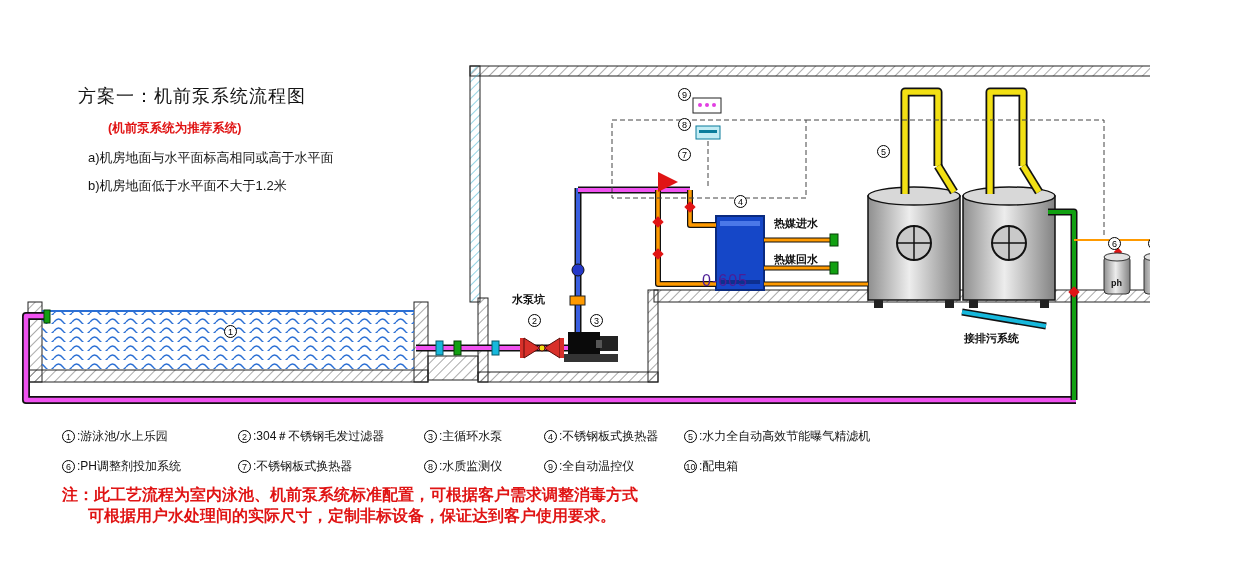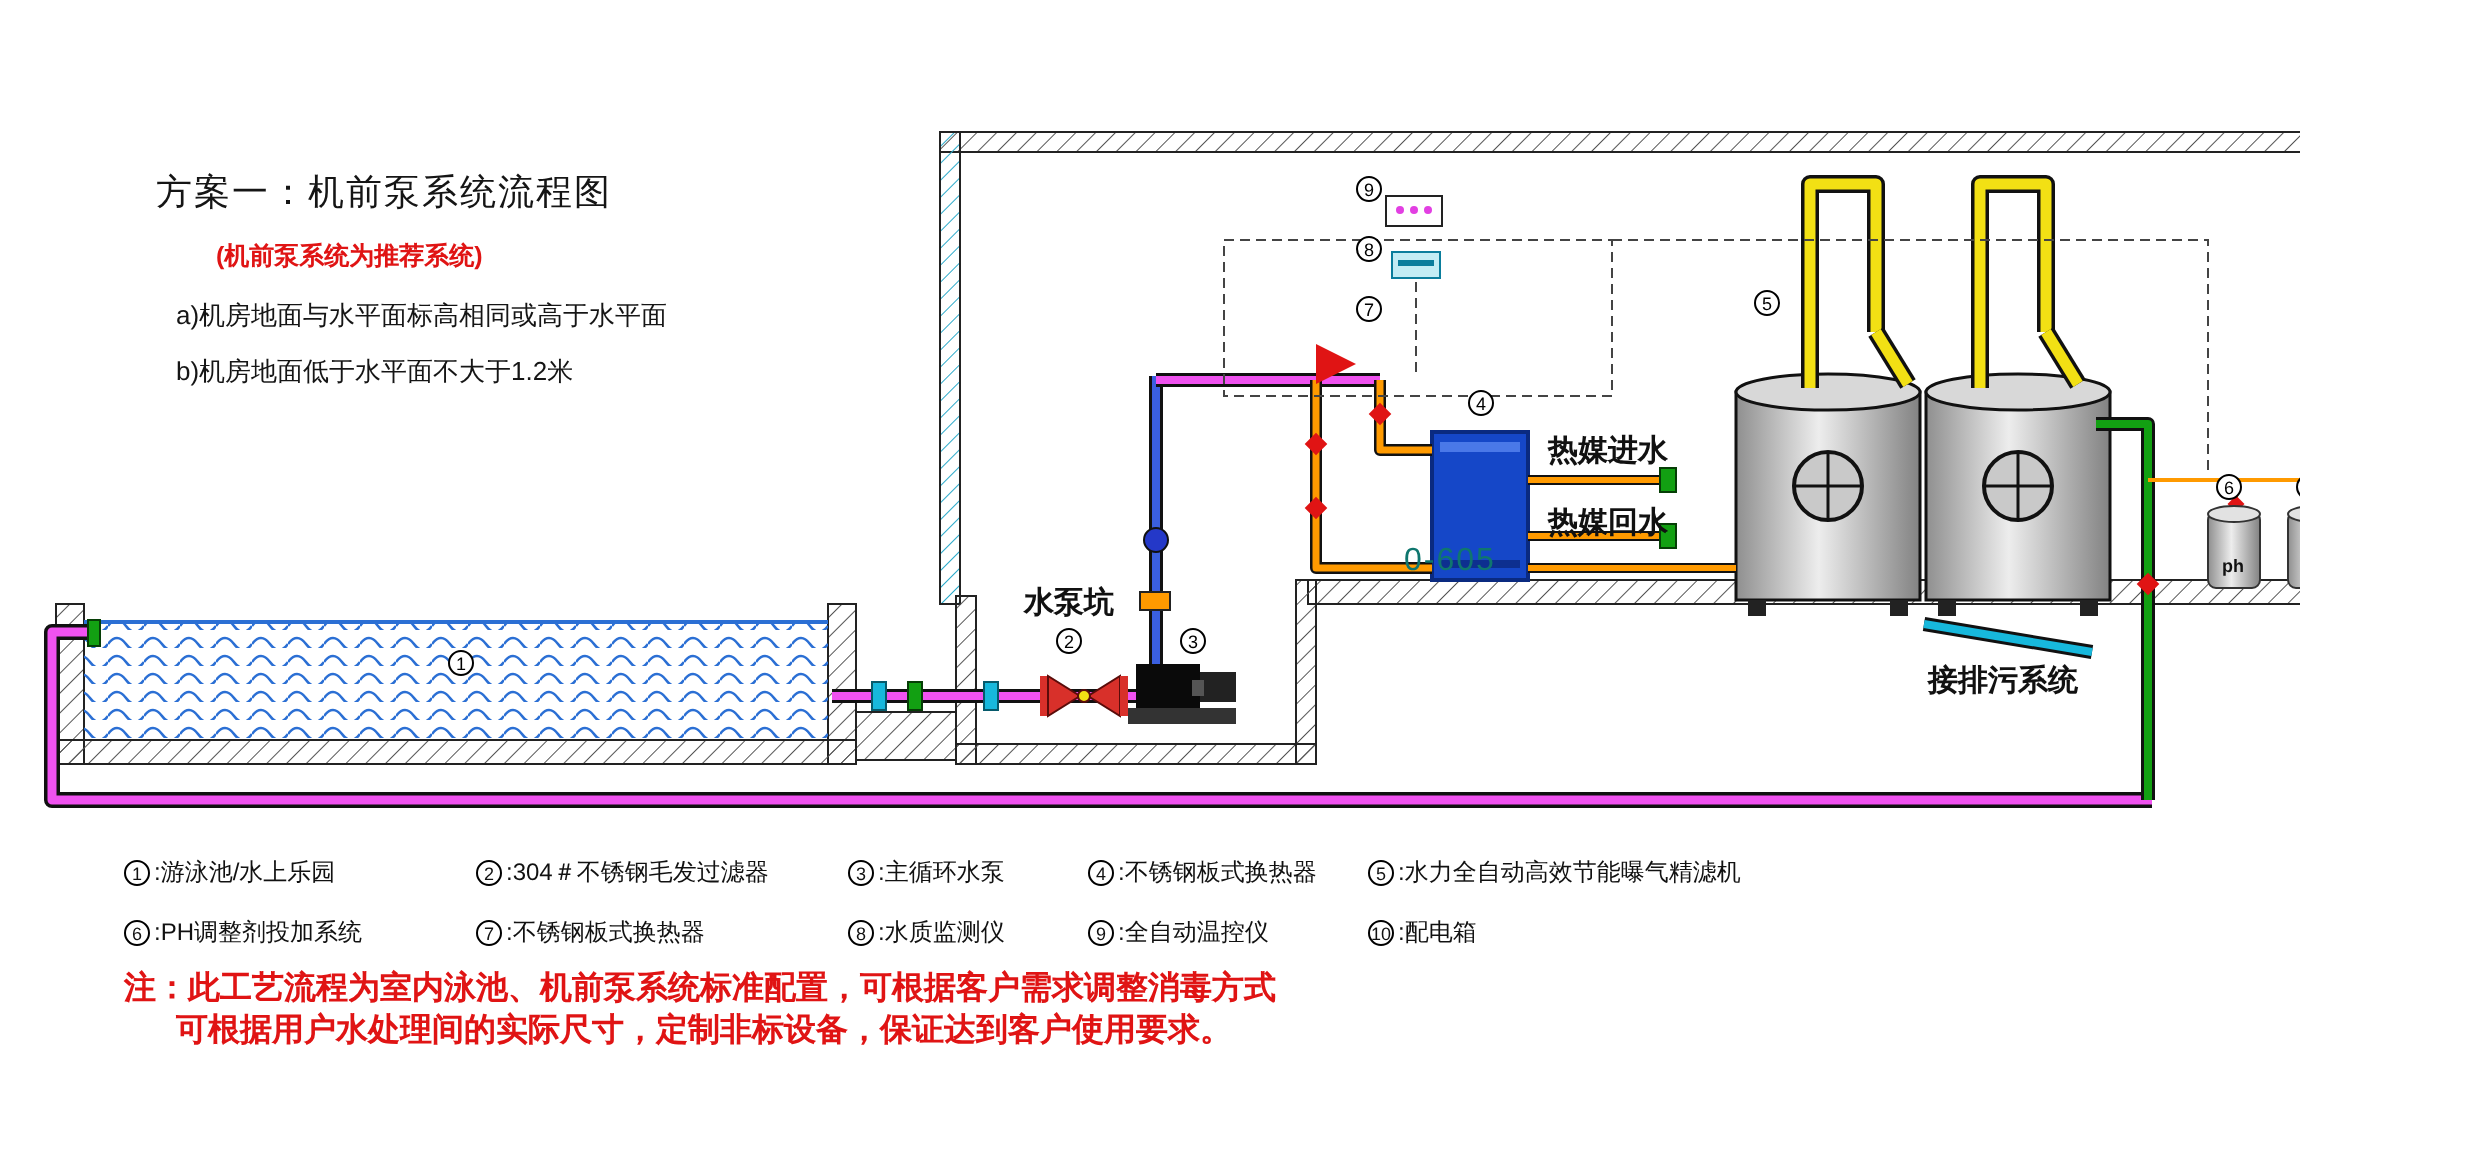--- a/index.html
+++ b/index.html
@@ -5,23 +5,23 @@
   html,body{margin:0;padding:0;background:#fff;}
   .canvas{position:relative;width:1150px;height:577px;background:#ffffff;overflow:hidden;
           font-family:"Liberation Sans","DejaVu Sans",sans-serif;color:#111;}
   svg{position:absolute;left:0;top:0;}
   .abs{position:absolute;white-space:nowrap;}
   .title{left:78px;top:84px;font-size:18px;letter-spacing:1px;color:#151515;}
   .subtitle{left:108px;top:120px;font-size:12.5px;font-weight:bold;color:#e01414;}
   .cond{font-size:13px;color:#151515;}
   .cond-a{left:88px;top:149px;}
   .cond-b{left:88px;top:177px;text-align:center;}
-  .dlabel{position:absolute;font-size:15px;font-weight:bold;color:#111;white-space:nowrap;}
+  .dlabel{position:absolute;font-size:11px;font-weight:bold;color:#111;white-space:nowrap;}
   .dlabel.small{font-size:9px;font-weight:bold;}
-  .watermark{left:702px;top:272px;font-size:16px;color:#0f766e;letter-spacing:1px;}
+  .watermark{left:702px;top:272px;font-size:16px;color:#4c1d95;letter-spacing:1px;}
   .marker{position:absolute;width:13px;height:13px;border:1px solid #000;border-radius:50%;
           background:#fff;font-size:9px;line-height:13px;text-align:center;color:#000;box-sizing:border-box;}
   .legend{position:absolute;left:62px;top:421px;display:grid;
           grid-template-columns:176px 186px 120px 140px 360px;grid-auto-rows:30px;align-items:center;}
   .lg-item{display:flex;align-items:center;gap:2px;font-size:12px;color:#111;white-space:nowrap;}
   .lg-num{flex:0 0 13px;width:13px;height:13px;border:1px solid #000;border-radius:50%;
           font-size:9px;line-height:12px;text-align:center;box-sizing:border-box;}
   .notes{position:absolute;left:62px;top:484px;color:#e01414;font-weight:bold;font-size:16px;line-height:21px;}
   .note2{margin-left:26px;}
 </style>

